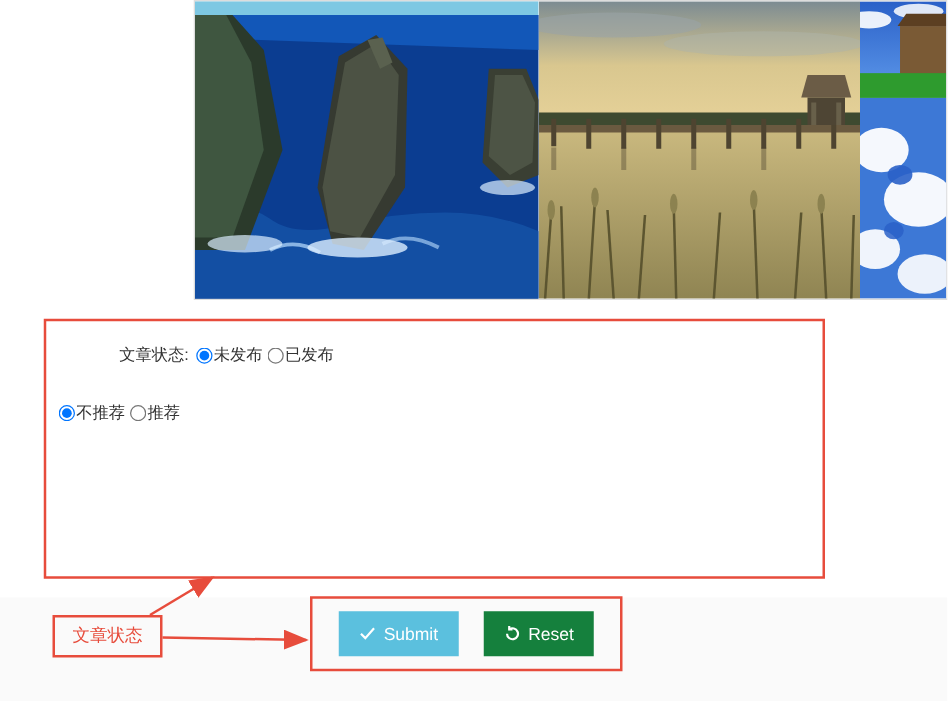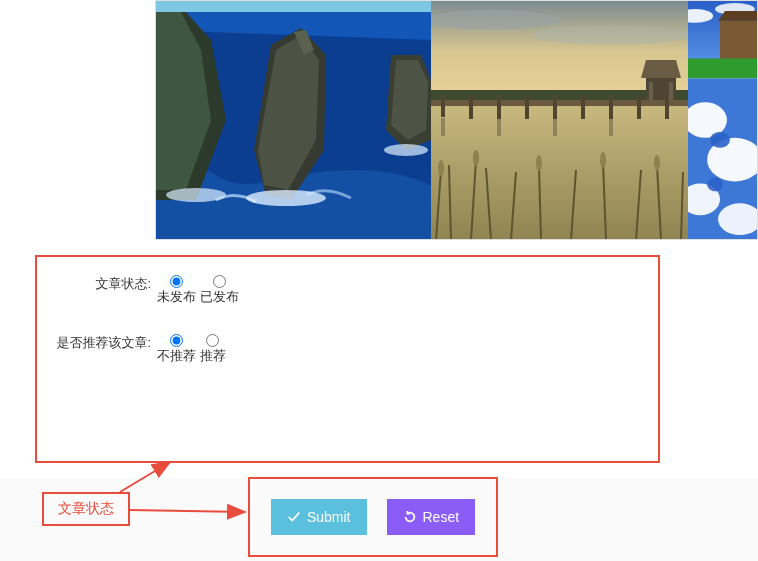--- a/index.html
+++ b/index.html
@@ -29,21 +29,21 @@
       top: 255px;
       width: 625px;
       height: 208px;
       border: 2px solid #e74c3c;
       padding: 18px 10px 10px 10px;
     }
     .form-row { display: flex; align-items: flex-start; margin-bottom: 28px; }
     .form-row.last { margin-bottom: 0; }
     .label-col { width: 110px; text-align: right; padding-right: 6px; color: #333; font-size: 13px; line-height: 18px; }
     .field-col { flex: 1; display: flex; align-items: center; gap: 2px; font-size: 13px; line-height: 18px; }
-    .radio-item { display: inline-flex; align-items: center; margin-right: 2px; flex-direction: column; }
+    .radio-item { display: inline-flex; align-items: center; margin-right: 2px; }
     .radio-item input { margin: 0 1px 0 0; }
     .textarea {
       width: 460px;
       height: 78px;
       border: 1px solid #ccc;
       resize: none;
       font-family: inherit;
       font-size: 13px;
       padding: 4px;
     }
@@ -70,21 +70,21 @@
       color: #e74c3c;
       font-size: 14px;
       background: transparent;
     }
 
     .button-box {
       position: absolute;
       left: 248px;
       top: 477px;
       width: 250px;
-      height: 80px;
+      height: 60px;
       border: 2px solid #e74c3c;
       display: flex;
       align-items: center;
       justify-content: center;
       gap: 20px;
     }
 
     .btn {
       display: inline-flex;
       align-items: center;
@@ -92,21 +92,21 @@
       gap: 6px;
       height: 36px;
       padding: 0 16px;
       border: none;
       color: #fff;
       font-size: 14px;
       cursor: pointer;
       font-family: inherit;
     }
     .btn-primary { background: #5bc0de; }
-    .btn-secondary { background: #8b5cf6; }
+    .btn-secondary { background: #15803d; }
 
     .icon-check svg, .icon-reset svg { width: 14px; height: 14px; display: block; }
 
     
     .arrows {
       position: absolute;
       left: 0; top: 0;
       width: 758px; height: 561px;
       pointer-events: none;
     }
@@ -250,21 +250,20 @@
         <span>未发布</span>
       </label>
       <label class="radio-item">
         <input type="radio" name="status" style="">
         <span>已发布</span>
       </label>
     </div>
   </div>
 
   <div class="form-row">
-    <div class="label-col">是否推荐该文章:</div>
     <div class="field-col">
       <label class="radio-item">
         <input type="radio" name="recommend" checked="" style="">
         <span>不推荐</span>
       </label>
       <label class="radio-item">
         <input type="radio" name="recommend" style="">
         <span>推荐</span>
       </label>
     </div>

